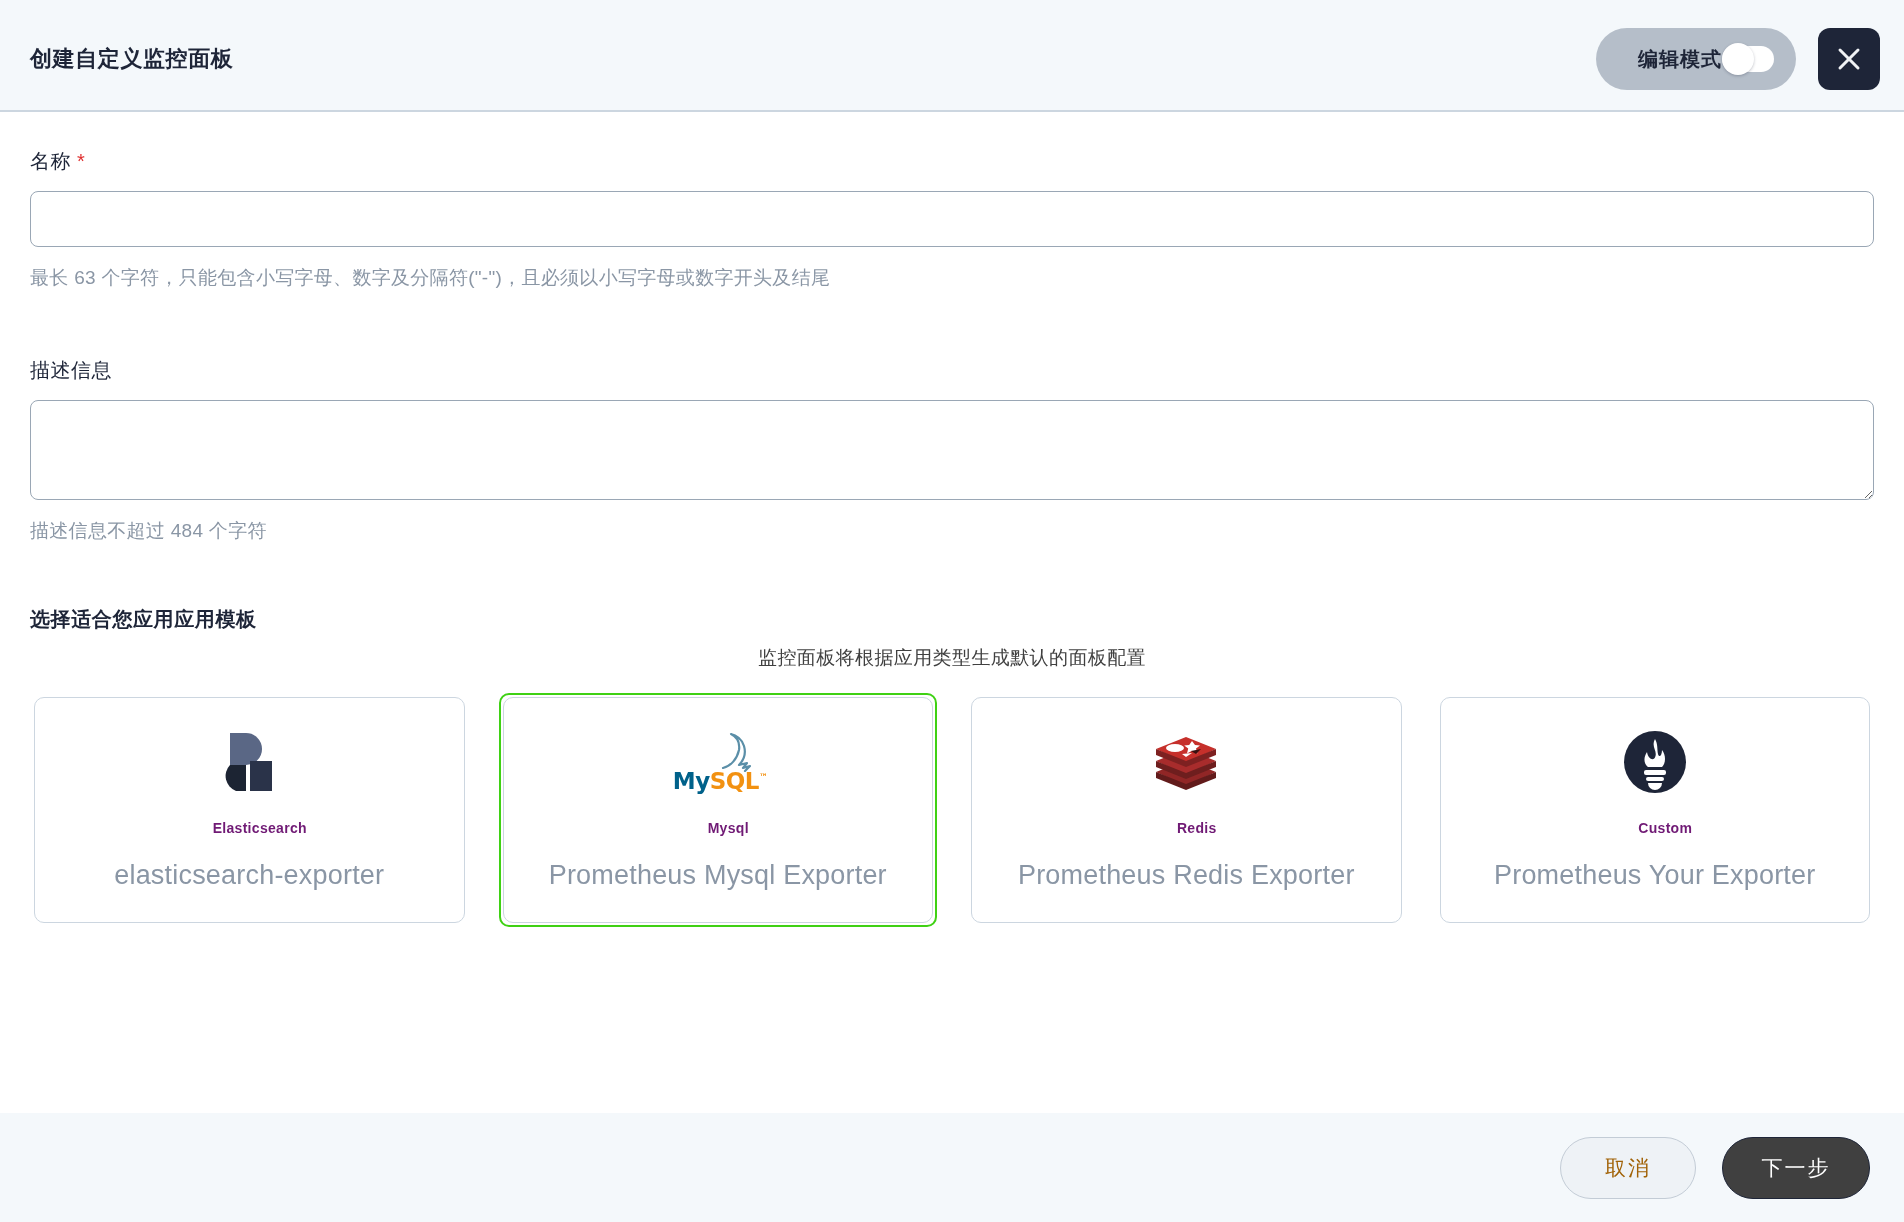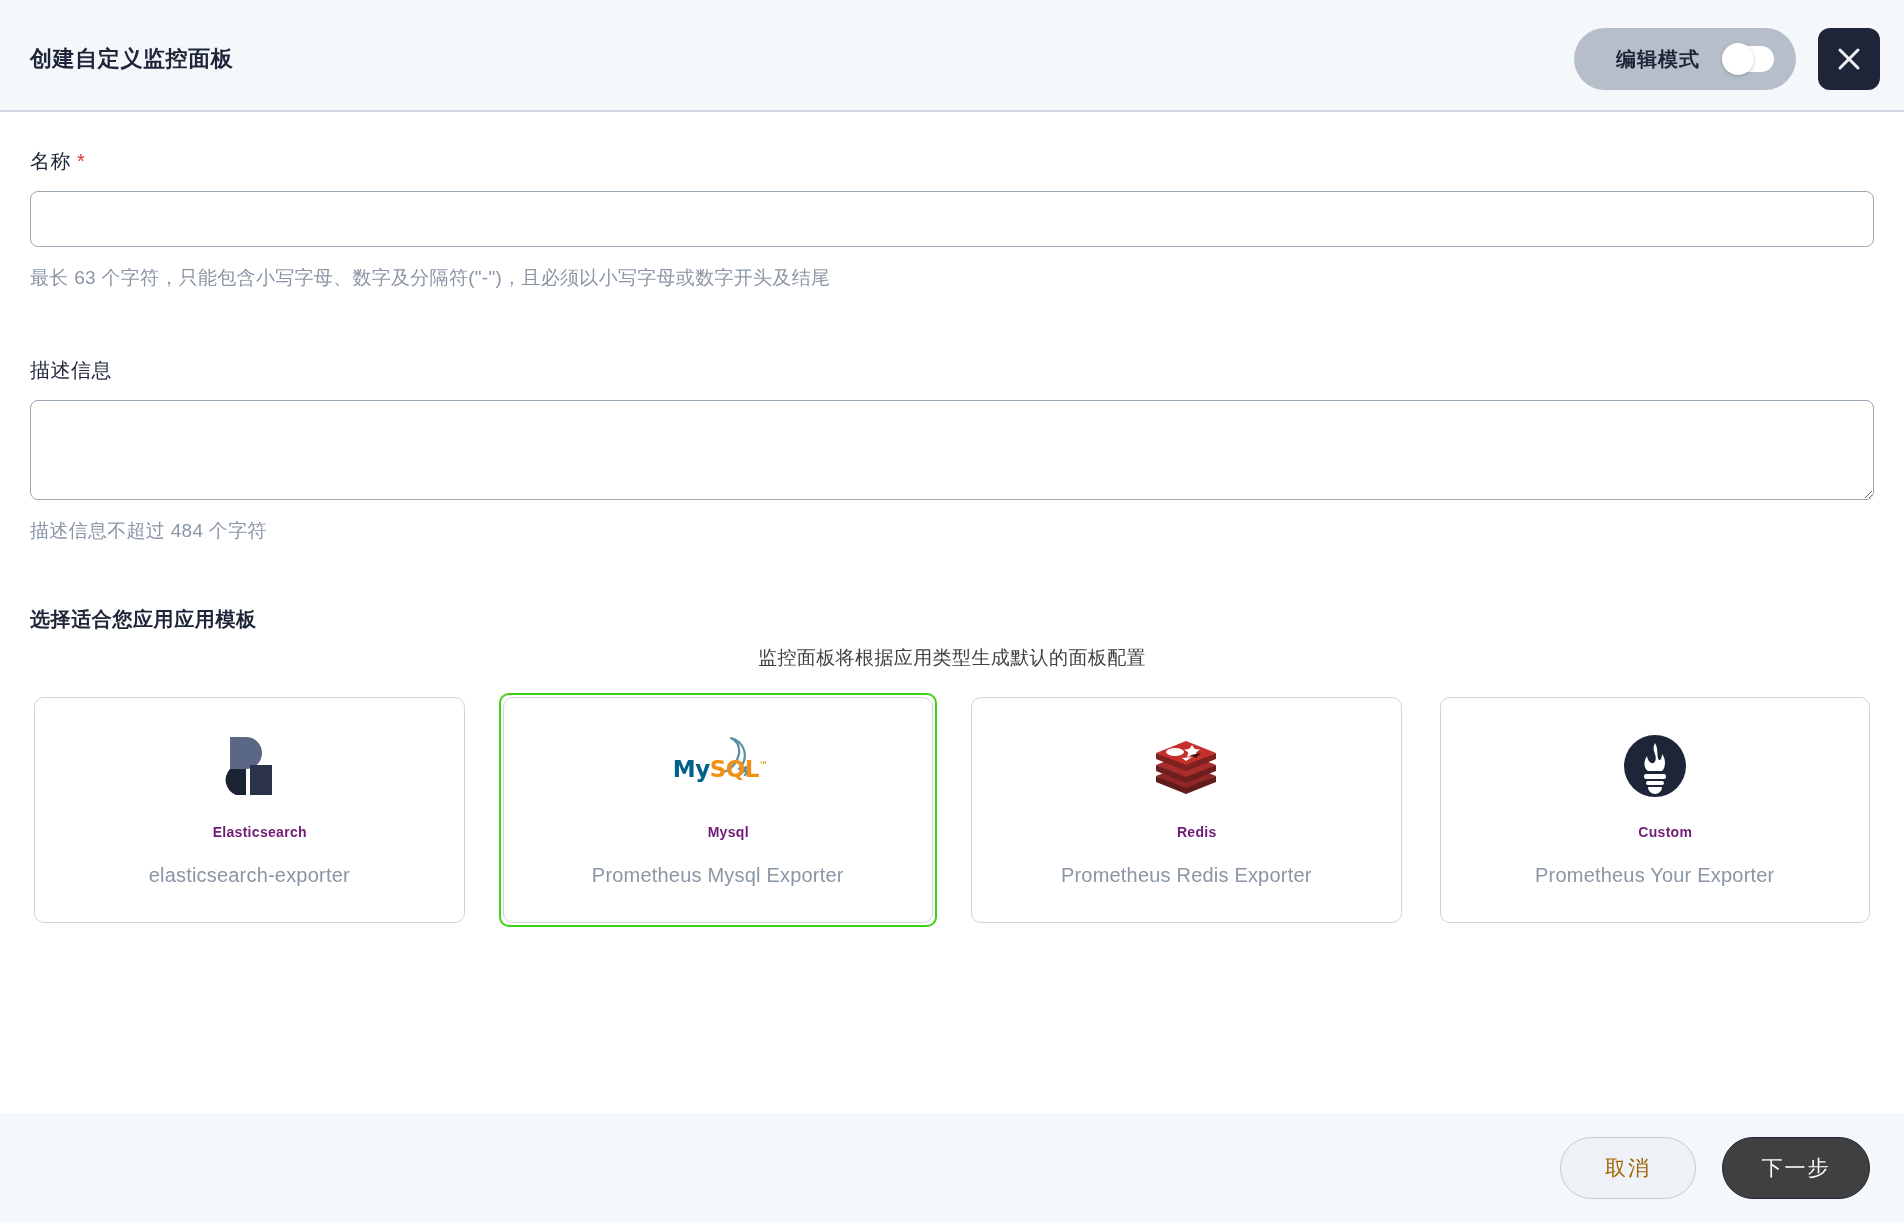--- a/index.html
+++ b/index.html
@@ -37,21 +37,20 @@
     font-size: 22px;
     font-weight: 700;
     color: #1e2538;
     letter-spacing: 0.6px;
     flex: 1;
   }
 
   .edit-mode-toggle {
     display: flex;
     align-items: center;
-    gap: 22px;
     background: #b5bec9;
     border-radius: 34px;
     height: 62px;
     padding: 0 22px 0 42px;
     cursor: pointer;
     margin-right: 22px;
   }
 
   .edit-mode-label {
     font-size: 20px;
@@ -216,35 +215,35 @@
 
   .card-name {
     font-size: 14px;
     font-weight: 700;
     color: #701a75;
     letter-spacing: 0.3px;
     margin-left: 21px;
   }
   .card-desc {
     margin-top: 24px;
-    font-size: 20px;
+    font-size: 27px;
     color: #8a96a5;
     letter-spacing: 0.2px;
   }
 
   
   .mysql-logo {
     position: relative;
     width: 90px;
     height: 64px;
   }
   .mysql-text {
     position: absolute;
     left: 0;
-    bottom: 16px;
+    bottom: 0;
     font-size: 23px;
     font-weight: 700;
     letter-spacing: -0.5px;
     font-family: "DejaVu Sans", sans-serif;
   }
   .mysql-my { color: #00618a; }
   .mysql-sql { color: #f29111; }
   .mysql-tm {
     color: #f29111;
     font-size: 9px;

